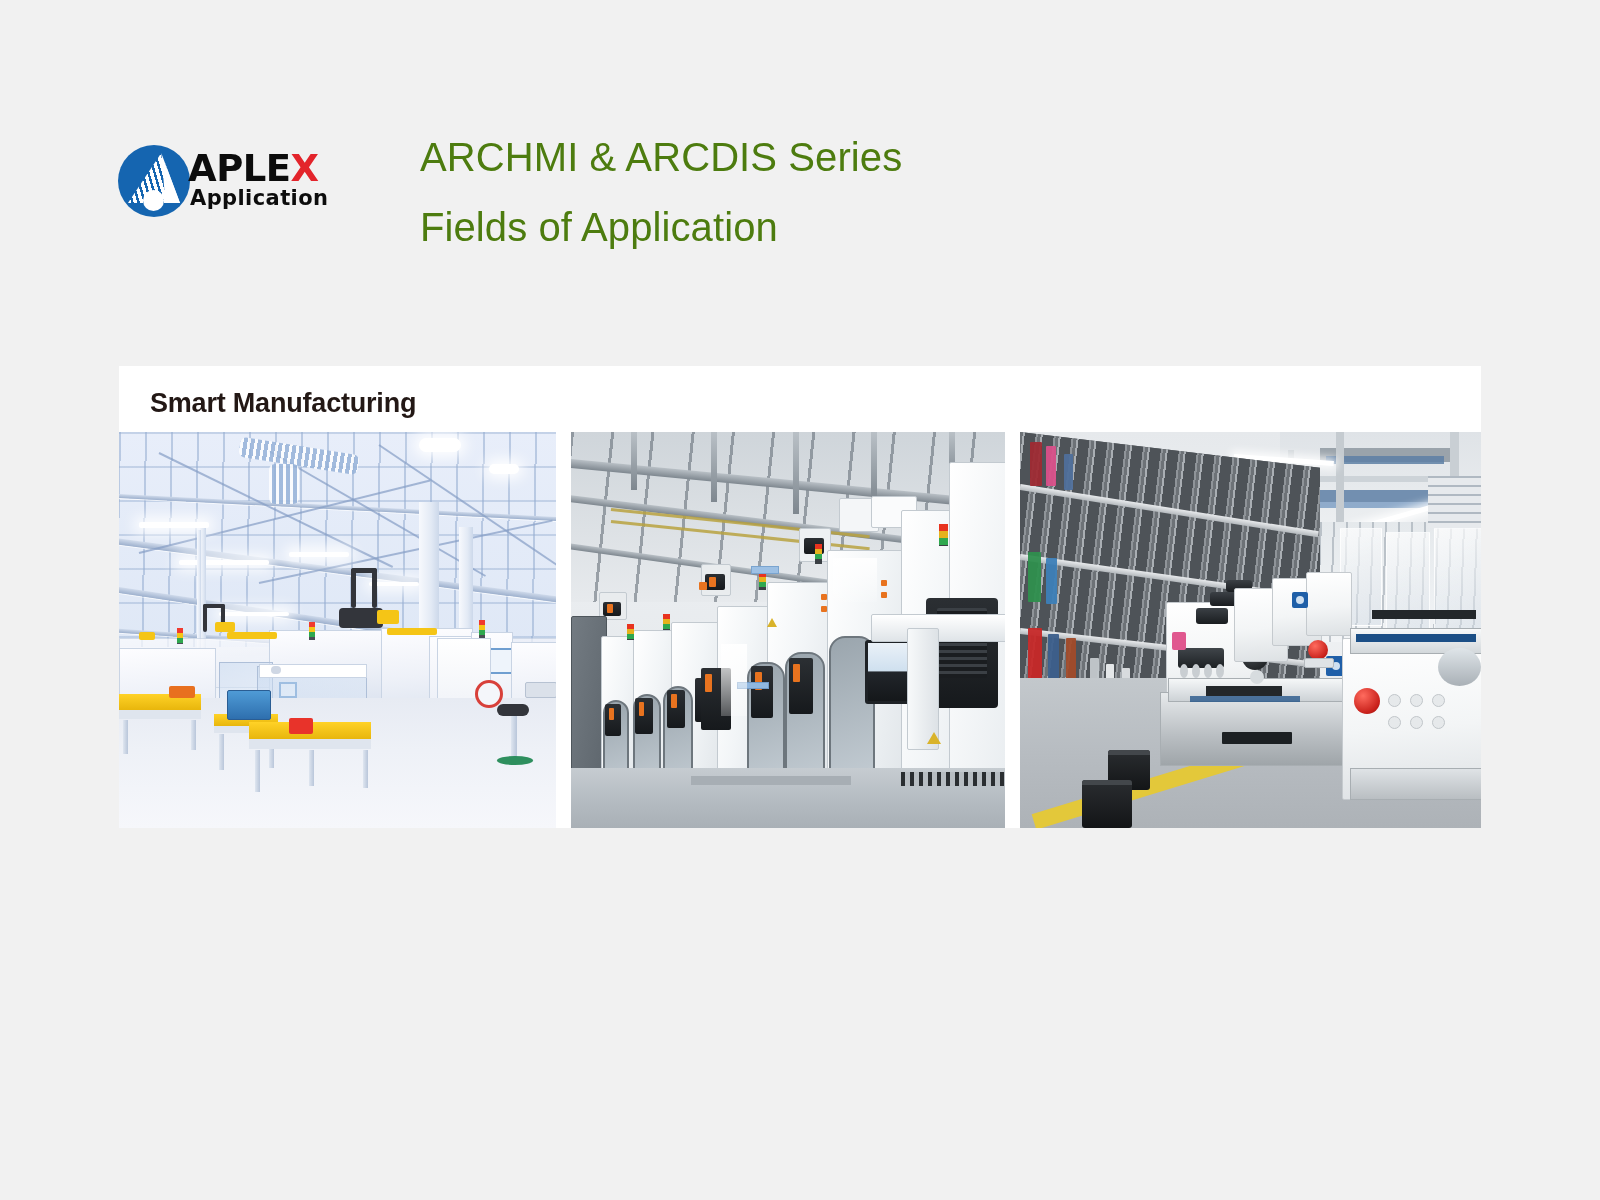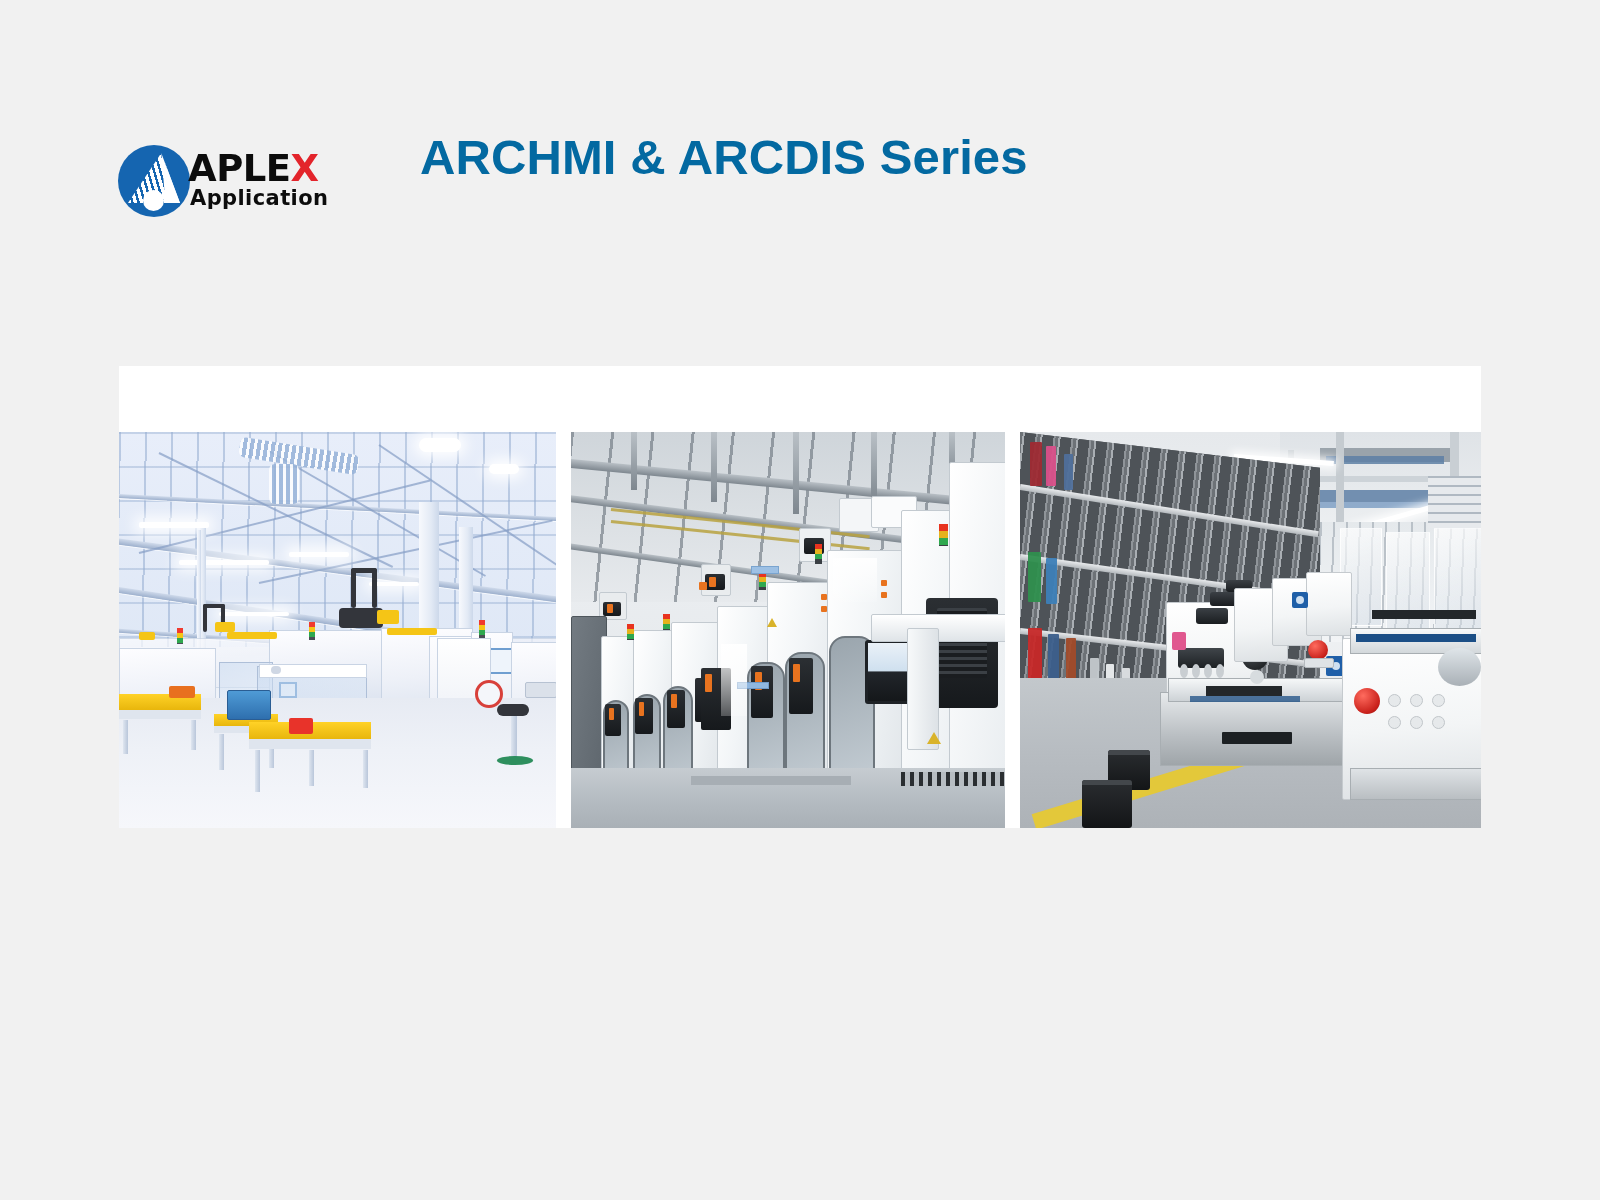--- a/index.html
+++ b/index.html
@@ -101,24 +101,24 @@
     white-space: nowrap;
   }
 
   .slide-title {
     position: absolute;
     left: 420px;
     top: 122px;
     width: 900px;
   }
   .slide-title .line {
-    color: #0369a1;
+    color: #4d7c0f;
     font-family: "Liberation Sans", sans-serif;
-    font-weight: bold;
-    font-size: 49px;
+    font-weight: normal;
+    font-size: 40px;
     line-height: 70px;
     letter-spacing: 0.1px;
     white-space: nowrap;
   }
 
   
   .content-panel {
     position: absolute;
     left: 119px;
     top: 366px;
@@ -490,26 +490,28 @@
       <div class="logo-dot"></div>
     </div>
     <div class="logo-wordmark">
       <div class="logo-aplex"><span>APLE</span><span class="x-red">X</span></div>
       <div class="logo-tech">Application</div>
     </div>
   </div>
 
   <div class="slide-title">
     <div class="line">ARCHMI &amp; ARCDIS Series</div>
+    <div class="line">Fields of Application</div>
   </div>
 
 </div>
 
 <div class="content-panel">
 
+  <div class="panel-heading">Smart Manufacturing</div>
 
   <div class="photo-strip">
 
     <div class="photo p1">
       <div class="p1-bg"></div>
       <div class="p1-ceiling"></div>
 
       <div class="p1-truss" style="left:-20px;top:104px;width:500px;transform:rotate(7.5deg);transform-origin:left center;"></div>
       <div class="p1-truss" style="left:-20px;top:152px;width:500px;transform:rotate(8.5deg);transform-origin:left center;"></div>
       <div class="p1-truss" style="left:0px;top:62px;width:470px;transform:rotate(3deg);transform-origin:left center;height:4px;"></div>

